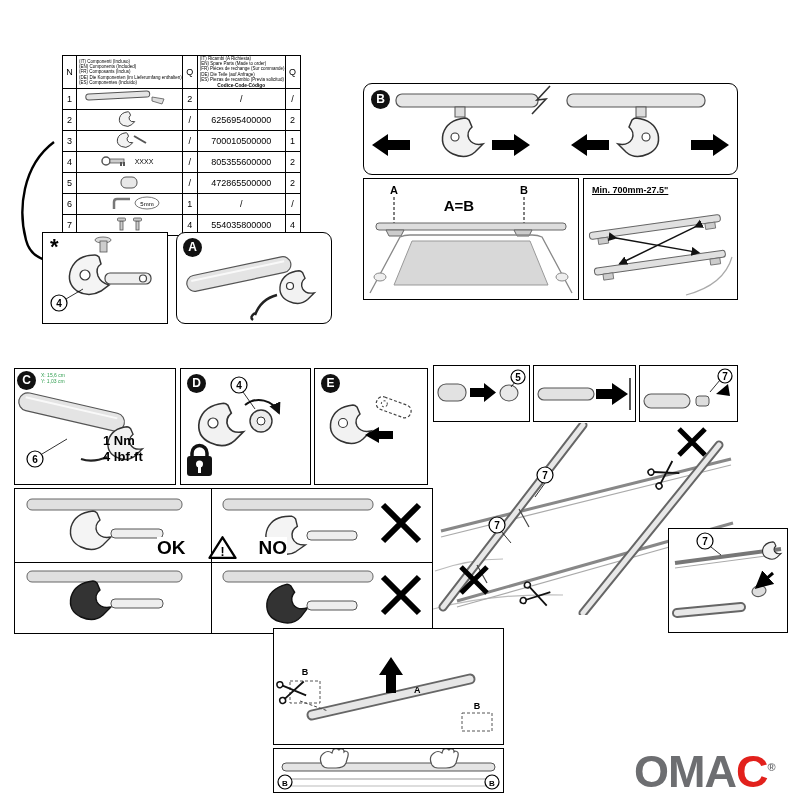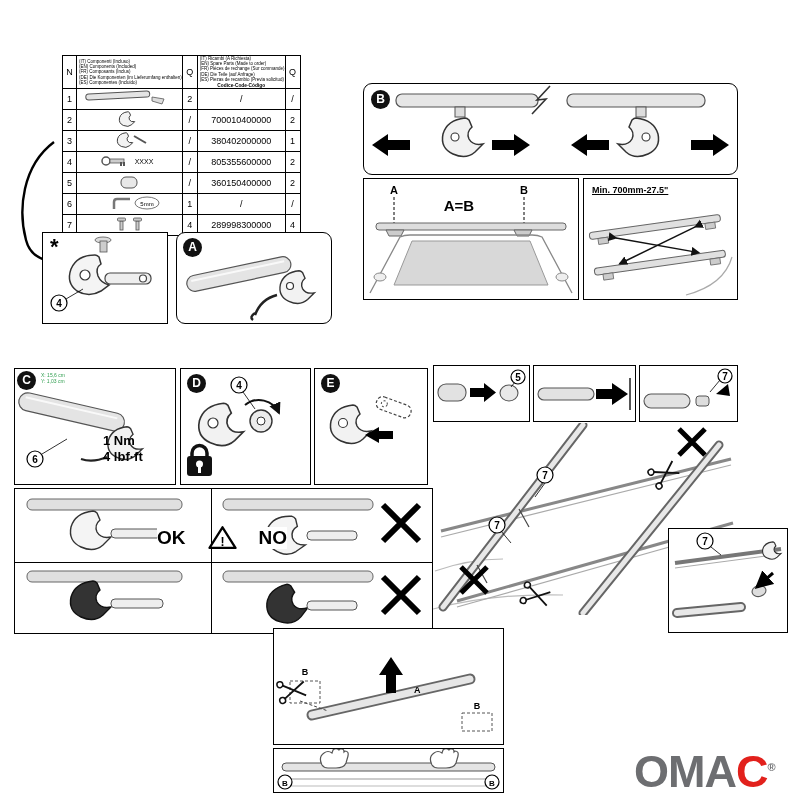--- a/index.html
+++ b/index.html
@@ -20,21 +20,21 @@
   #parts-table tr.thead { height:33px; }
   .c-n { width:14px; } .c-img { width:102px; } .c-q { width:15px; } .c-code { width:84px; font-size:8px; }
   .tiny { font-size:4.5px; line-height:5.2px; text-align:left; padding-left:2px; white-space:nowrap; overflow:hidden; }
   .code-label { font-size:4.8px; text-align:center; margin-top:1px; font-weight:bold; }
   .star-mark { position:absolute; left:7px; top:1px; font-size:22px; font-weight:bold; }
   #dim-green { position:absolute; left:26px; top:3px; color:#2f9e4f; font-size:5px; line-height:6px; }
   #torque { position:absolute; left:88px; top:64px; font-size:13px; font-weight:bold; line-height:16px; white-space:nowrap; }
   #min-label { position:absolute; left:8px; top:6px; font-size:9px; font-weight:bold; text-decoration:underline; white-space:nowrap; }
   .vline { position:absolute; left:196px; top:0; height:100%; border-left:1.3px solid #000; }
   .hline { position:absolute; top:73px; left:0; width:100%; border-top:1.3px solid #000; }
-  #ok-no { position:absolute; left:142px; top:32px; width:130px; display:flex; align-items:center; gap:22px; z-index:4; }
+  #ok-no { position:absolute; left:142px; top:42px; width:130px; display:flex; align-items:center; gap:22px; z-index:4; }
   #ok-no span { font-size:19px; font-weight:bold; background:#fff; }
   #logo { position:absolute; left:634px; top:746px; font-size:45px; font-weight:bold; letter-spacing:-1px; }
   #logo .g { color:#6d6e71; } #logo .r { color:#e2211c; }
   #logo sup { font-size:11px; color:#6d6e71; vertical-align:super; letter-spacing:0; }
 </style>
 </head>
 <body>
 
 <svg style="position:absolute;left:14px;top:140px" width="56" height="130" viewBox="0 0 56 130">
   <path d="M40,2 C8,26 4,70 12,100 Q16,116 32,120" fill="none" stroke="#000" stroke-width="2.4"></path>
@@ -74,31 +74,31 @@
     <td>2</td>
     <td class="c-code">/</td>
     <td>/</td>
   </tr>
   <tr>
     <td>2</td>
     <td><svg width="98" height="18" viewBox="0 0 98 18">
             <path transform="translate(38,1) scale(0.38)" d="M26 2 Q8 4 4 18 Q1 32 14 38 Q27 44 36 36 L44 28 Q34 30 30 23 Q27 16 33 11 L30 4 Q28 2 26 2 Z" fill="#f2f2f2" stroke="#333" stroke-width="2.5"></path>
           </svg></td>
     <td>/</td>
-    <td class="c-code">700010400000</td>
+    <td class="c-code">625695400000</td>
     <td>2</td>
   </tr>
   <tr>
     <td>3</td>
     <td><svg width="98" height="18" viewBox="0 0 98 18">
             <path transform="translate(36,1) scale(0.38)" d="M26 2 Q8 4 4 18 Q1 32 14 38 Q27 44 36 36 L44 28 Q34 30 30 23 Q27 16 33 11 L30 4 Q28 2 26 2 Z" fill="#f2f2f2" stroke="#333" stroke-width="2.5"></path>
             <line x1="54" y1="5" x2="66" y2="12" stroke="#555" stroke-width="2"></line>
           </svg></td>
     <td>/</td>
-    <td class="c-code">380402000000</td>
+    <td class="c-code">700010500000</td>
     <td>1</td>
   </tr>
   <tr>
     <td>4</td>
     <td><svg width="98" height="18" viewBox="0 0 98 18">
             <circle cx="26" cy="9" r="4" fill="none" stroke="#555" stroke-width="1.5"></circle>
             <rect x="30" y="7" width="14" height="4" fill="#ccc" stroke="#555" stroke-width="0.8"></rect>
             <rect x="40" y="10" width="2" height="4" fill="#555"></rect>
             <rect x="43" y="10" width="2" height="4" fill="#555"></rect>
             <text x="64" y="12" font-size="7" text-anchor="middle">XXXX</text>
@@ -106,21 +106,21 @@
     <td>/</td>
     <td class="c-code">805355600000</td>
     <td>2</td>
   </tr>
   <tr>
     <td>5</td>
     <td><svg width="98" height="18" viewBox="0 0 98 18">
             <rect x="41" y="4" width="16" height="11" rx="5" fill="#e8e8e8" stroke="#555"></rect>
           </svg></td>
     <td>/</td>
-    <td class="c-code">360150400000</td>
+    <td class="c-code">472865500000</td>
     <td>2</td>
   </tr>
   <tr>
     <td>6</td>
     <td><svg width="98" height="18" viewBox="0 0 98 18">
             <path d="M34 15 V8 Q34 5 37 5 H50" fill="none" stroke="#777" stroke-width="2.5"></path>
             <ellipse cx="67" cy="9" rx="12" ry="6" fill="none" stroke="#555" stroke-width="0.8"></ellipse>
             <text x="67" y="11.5" font-size="6" text-anchor="middle">5mm</text>
           </svg></td>
     <td>1</td>
@@ -131,21 +131,21 @@
     <td>7</td>
     <td><svg width="98" height="18" viewBox="0 0 98 18">
             <g fill="#ccc" stroke="#555" stroke-width="0.8">
               <rect x="40" y="6" width="3" height="9"></rect>
               <rect x="37.5" y="3" width="8" height="3" rx="1"></rect>
               <rect x="56" y="6" width="3" height="9"></rect>
               <rect x="53.5" y="3" width="8" height="3" rx="1"></rect>
             </g>
           </svg></td>
     <td>4</td>
-    <td class="c-code">289998300000</td>
+    <td class="c-code">554035800000</td>
     <td>4</td>
   </tr>
 </tbody>
   </table>
 
 <div class="panel" id="panel-star" style="left:42px;top:232px;width:126px;height:92px">
   <span class="star-mark">*</span>
   <svg width="124" height="88" viewBox="0 0 124 88" style="position:absolute;left:0;top:0">
     <ellipse cx="60" cy="7" rx="8" ry="3" fill="#ddd" stroke="#555" stroke-width="0.8"></ellipse>
     <rect x="57" y="8" width="7" height="11" fill="#ccc" stroke="#555" stroke-width="0.8"></rect>

